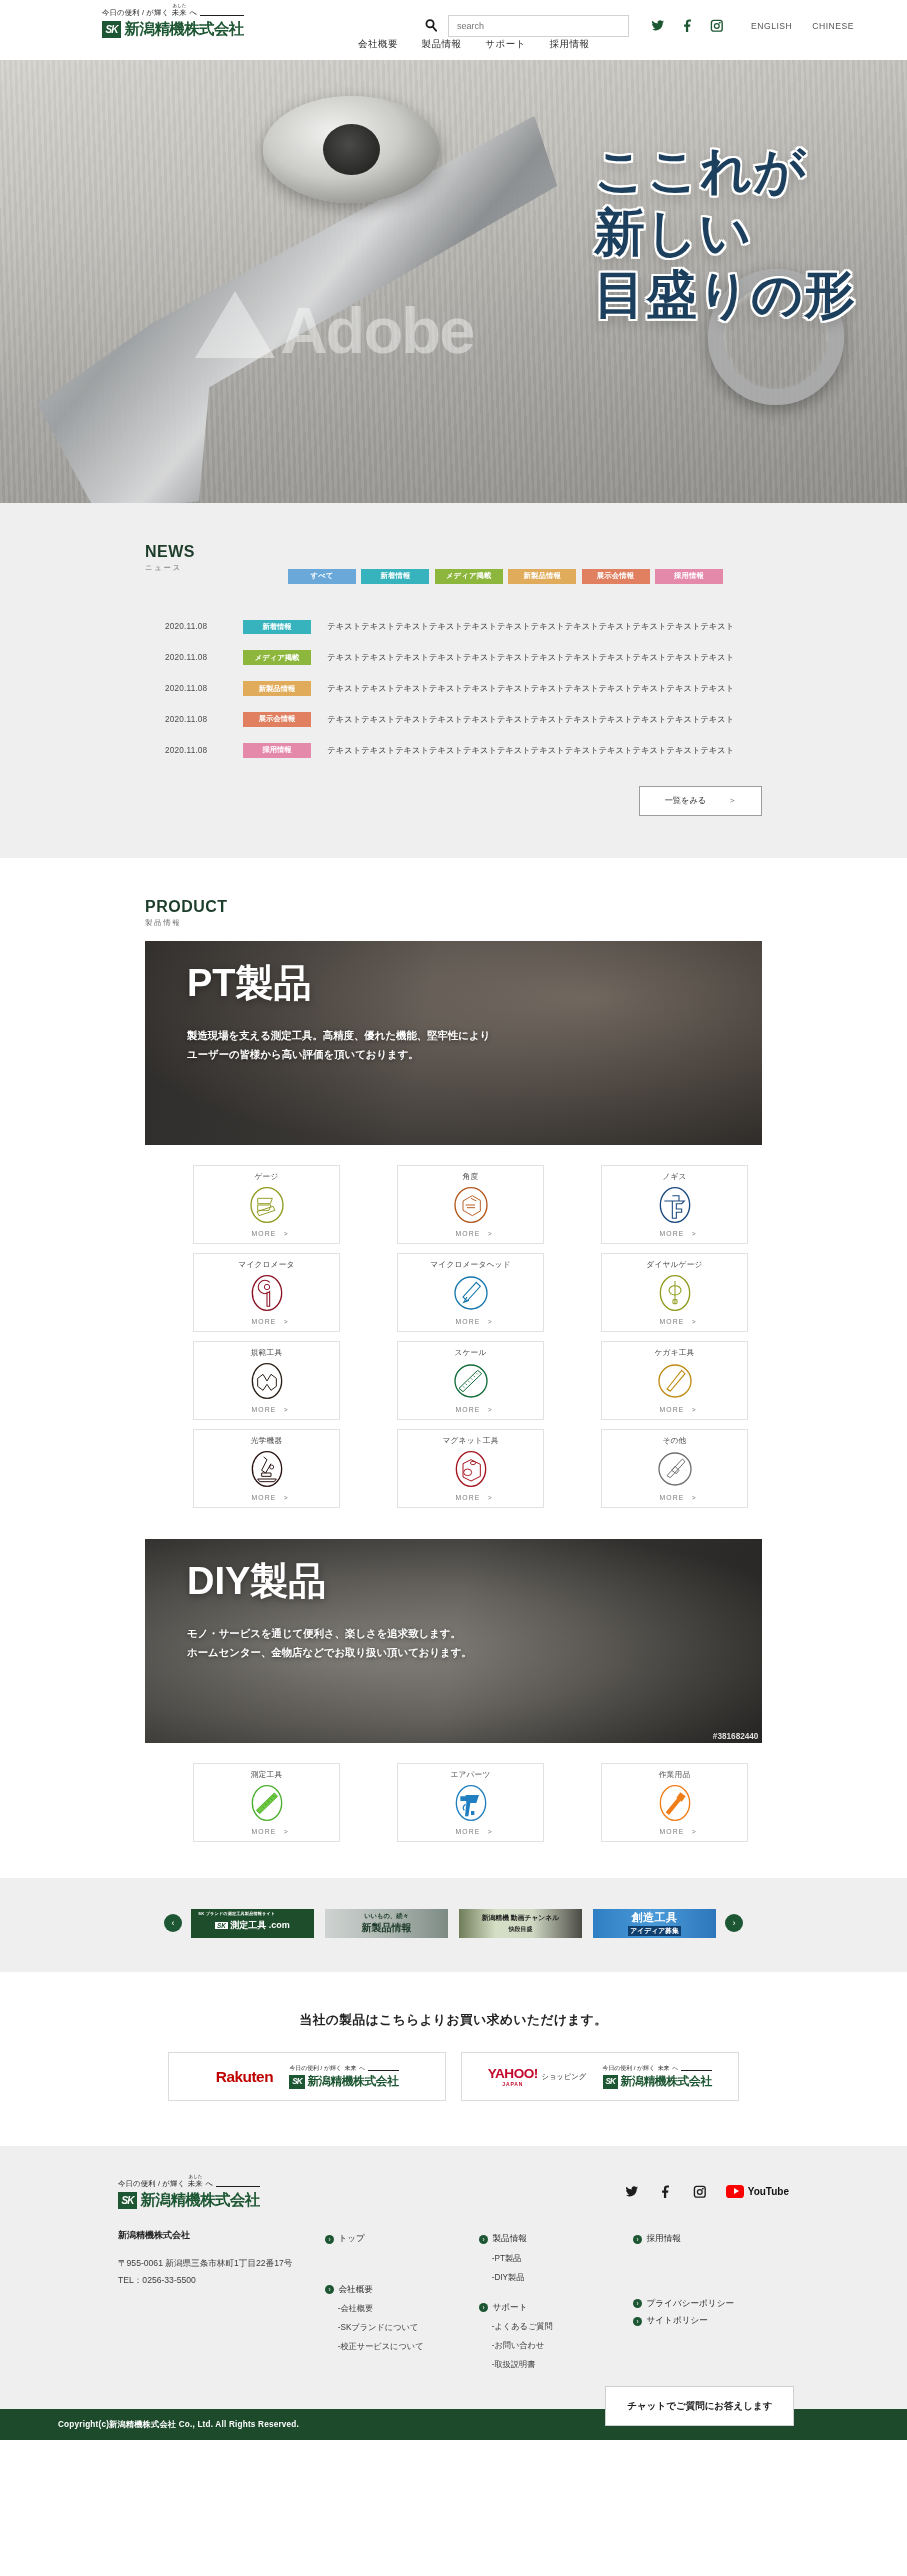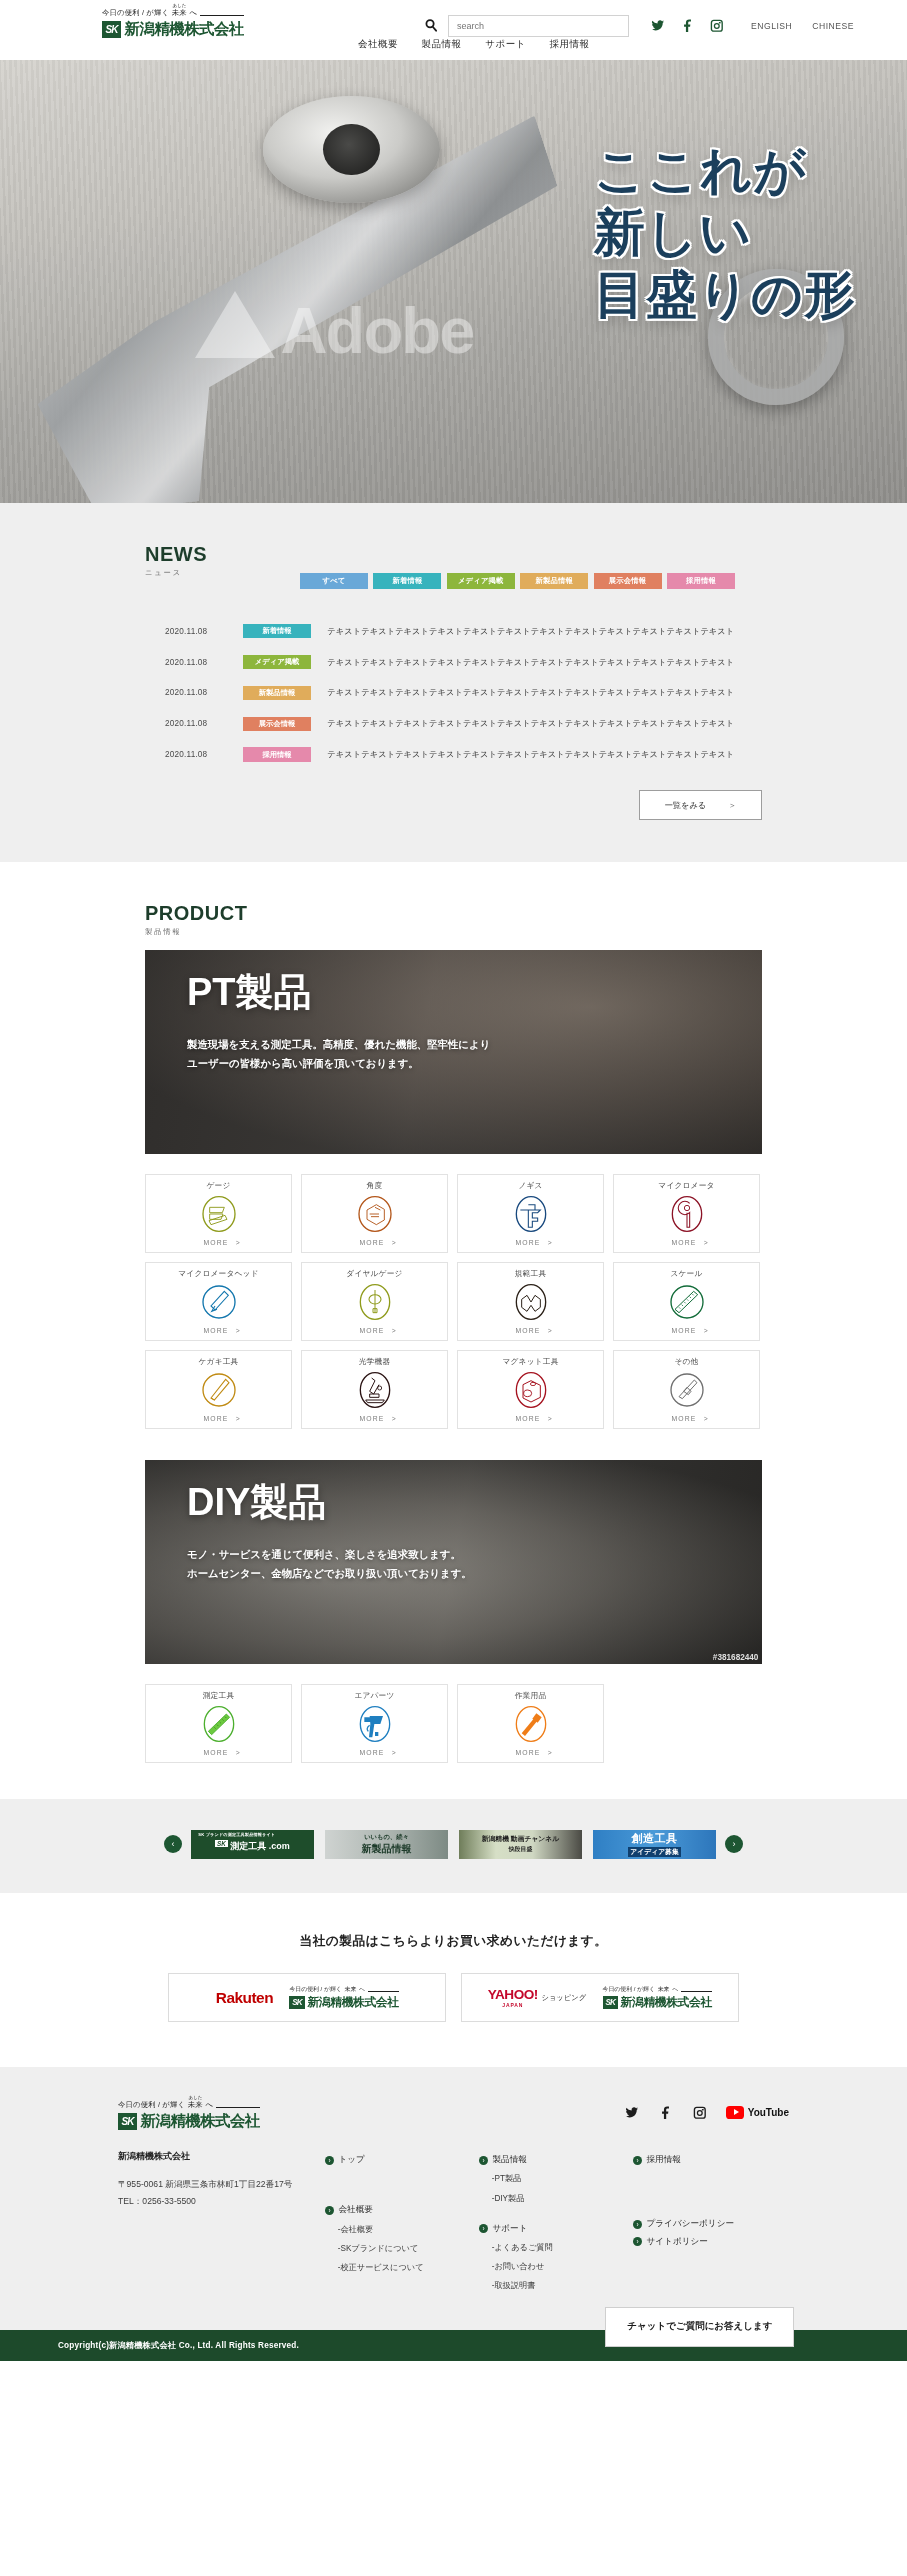--- a/index.html
+++ b/index.html
@@ -146,21 +146,21 @@
       0 5.4px 12.7px rgba(0,0,0,.25);
     letter-spacing: 0.9px;
   }
 
   
   .sec-gray { background: #efefef; }
   .sec-white { background: #ffffff; }
   .wrap { width: 617px; margin: 0 auto; }
   .sec-head { margin-bottom: 12.7px; }
   .sec-head .en {
-    font-size: 20px; font-weight: 700; color: #1d3d2b;
+    font-size: 16px; font-weight: 700; color: #1d3d2b;
     letter-spacing: 0.5px; line-height: 1.1;
   }
   .sec-head .ja { font-size: 7.3px; color: #6d6d6d; margin-top: 2.7px; letter-spacing: 1.8px; }
 
   
   .news { padding: 40px 0 42px; }
   .news-head-row { display: flex; align-items: flex-end; }
   .news-tabs { display: flex; gap: 5.4px; margin-left: 93px; padding-bottom: 1.8px; }
   .news-tab {
     width: 68px; height: 15.4px; border: none; cursor: pointer;
@@ -223,21 +223,21 @@
   }
   .banner .credit {
     position: absolute; right: 3.6px; bottom: 1.8px;
     font-size: 8.2px; color: rgba(255,255,255,.85); font-weight:700;
   }
 
   .card-grid { display: flex; flex-wrap: wrap; gap: 9px; margin-top: 20px; }
   .pcard {
     width: 147px; height: 79px; background: #fff; border: 0.9px solid #e2e2e2;
     display: flex; flex-direction: column; align-items: center;
-    padding-top: 6.3px; cursor: pointer; position: relative;
+    padding-top: 6.3px; cursor: pointer; position: relative; margin-left: 48px;
   }
   .pcard .ttl { font-size: 7.7px; color: #4a4a4a; letter-spacing: 0.2px; }
   .pcard .ico { margin-top: 2.7px; width: 40px; height: 40px; }
   .pcard .more {
     position: absolute; bottom: 5.4px; left: 0; right: 0;
     text-align: center; font-size: 6.8px; color: #7c7c7c; letter-spacing: 1.1px;
   }
   .pcard .more span { margin-left: 7.3px; }
 
   .diy-grid { margin-top: 20px; margin-bottom: 9px; }
@@ -251,21 +251,21 @@
     font-size: 9px; cursor: pointer; flex: none; border: none;
   }
   .car-items { display: flex; gap: 11px; }
   .car-item {
     width: 123px; height: 29px; overflow: hidden; position: relative;
     display: flex; align-items: center; justify-content: center;
     font-size: 8.2px; font-weight: 700; cursor: pointer;
   }
   .ci1 { background: #1e4d2b; color: #fff; }
   .ci1 .sub { font-size: 4.1px; position: absolute; top: 2.7px; left: 7.3px; letter-spacing:0.2px; }
-  .ci1 .main { display:flex; align-items:flex-start; gap:2.7px; margin-top:5.4px; font-size: 9px; }
+  .ci1 .main { display:flex; align-items:center; gap:2.7px; margin-top:5.4px; font-size: 9px; }
   .ci1 .mk { background:#fff; color:#1e4d2b; font-size:6.3px; padding:0 1.8px; font-style:italic; font-weight:700;}
   .ci2 { background: linear-gradient(90deg,#cfd3d1 0%, #aab3ae 55%, #7d8a84 100%); color: #1d3b2a; }
   .ci2 .t1 { font-size: 6.3px; } .ci2 .t2 { font-size: 10px; font-weight:700; }
   .ci3 { background: linear-gradient(90deg,#6f7d5a 0%, #d6dfc6 30%, #cfd7c2 60%, #4a4a44 100%); color:#1c1c1c; }
   .ci3 .t1 { font-size: 6.8px; font-weight:700; } .ci3 .t2 { font-size: 5.9px; margin-top:1.8px; }
   .ci4 { background: linear-gradient(90deg,#2f7fc4 0%, #4a9ad8 50%, #2d76bb 100%); color:#fff; }
   .ci4 .t1 { font-size: 11px; font-weight: 700; letter-spacing:0.5px; }
   .ci4 .t2 { font-size: 6.8px; background:#0f3f6e; padding:0 2.7px; }
 
   

